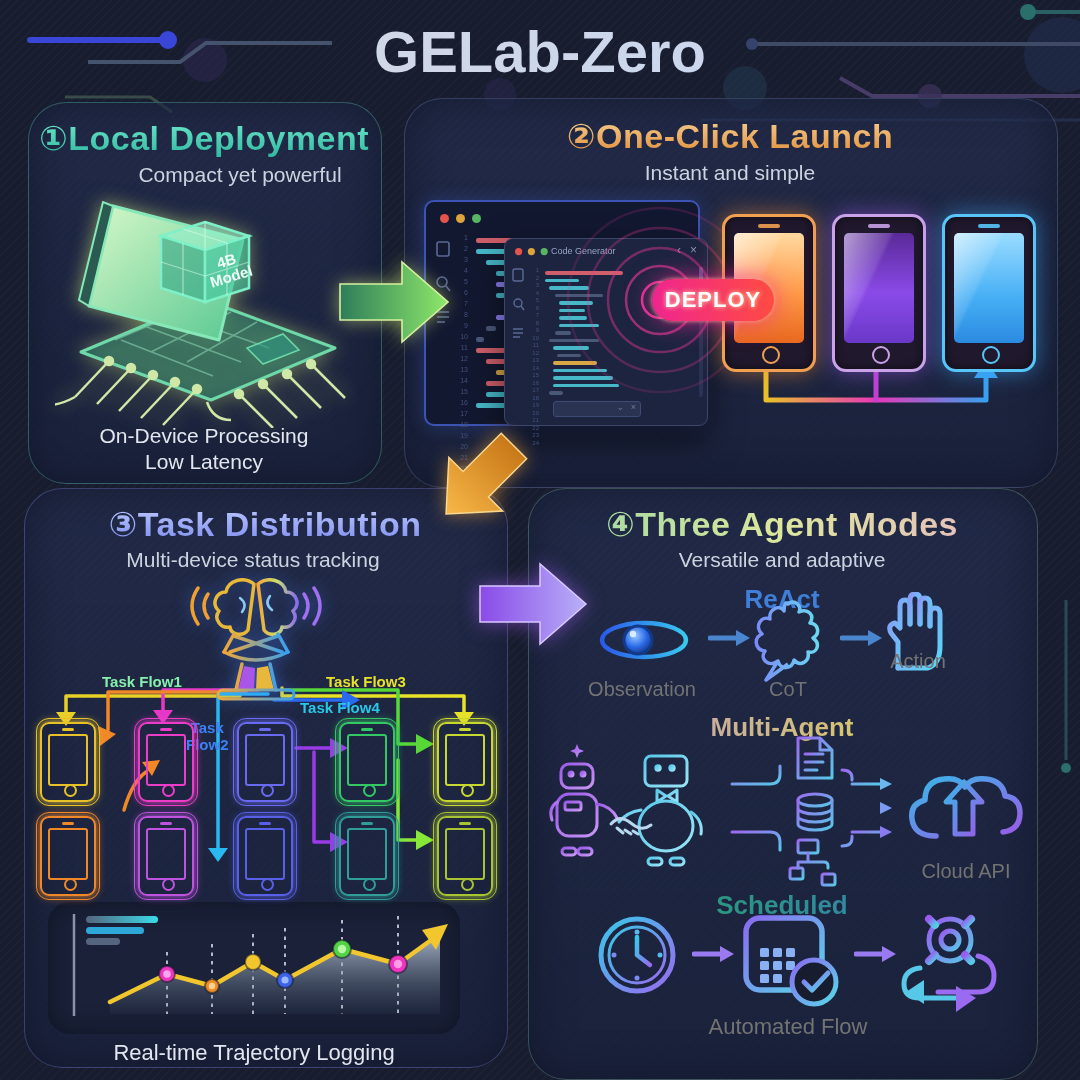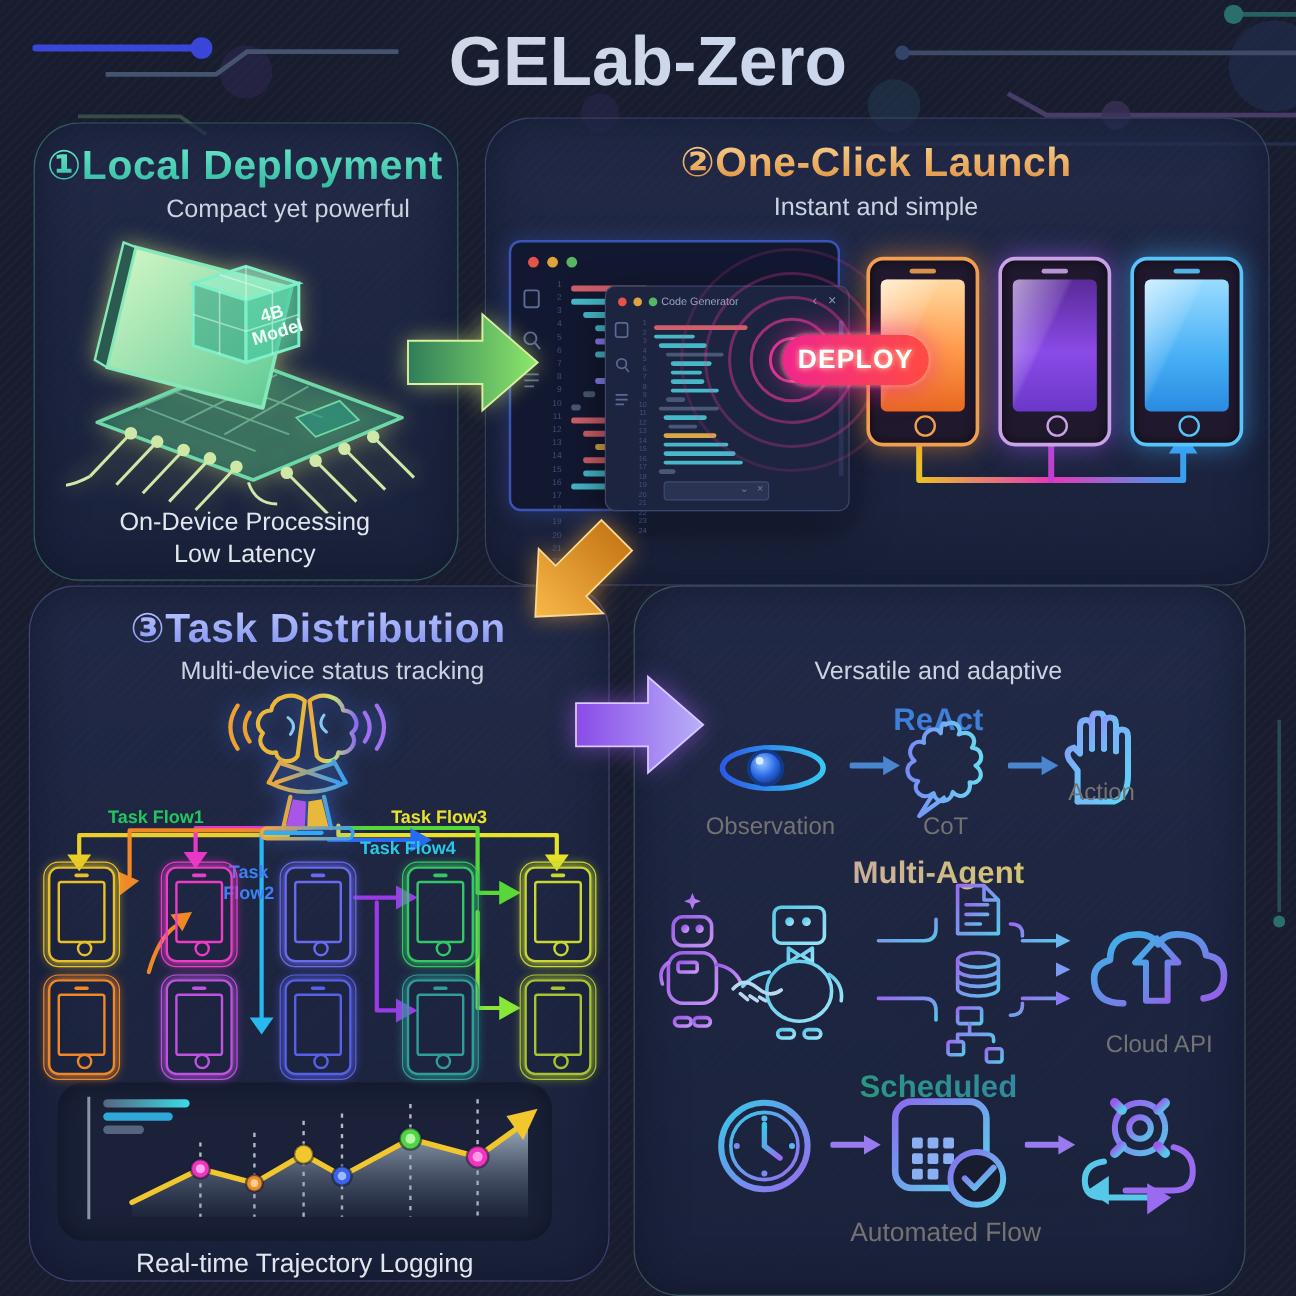--- a/index.html
+++ b/index.html
@@ -286,21 +286,21 @@
         <linearGradient id="aP" x1="0" x2="1">
           <stop offset="0" stop-color="#8a4ae8"></stop>
           <stop offset="1" stop-color="#b8b0f8"></stop>
         </linearGradient>
       </defs>
     <polygon points="2,30 62,30 62,8 108,48 62,88 62,66 2,66" fill="url(#aP)" stroke="#d8c8ff" stroke-width="1.5"></polygon>
   </svg>
 
   <div class="panel" style="left:24px;top:488px;width:482px;height:578px;border:1.5px solid rgba(150,140,240,.28);z-index:2"></div>
   <div class="p-head grad-text" style="left:24px;width:482px;top:504px;--g:linear-gradient(180deg,#c0caff,#7c8cf0);z-index:3">③Task Distribution</div>
-  <div class="p-sub" style="left:36px;width:482px;top:548px;z-index:3">Multi-device status tracking</div>
+  <div class="p-sub" style="left:12px;width:482px;top:548px;z-index:3">Multi-device status tracking</div>
 
   <svg class="abs glowHub" style="left:178px;top:576px;z-index:4" width="156" height="132" viewBox="0 0 156 132">
     <defs>
       <linearGradient id="brG" x1="0" x2="1">
           <stop offset="0" stop-color="#f0a838"></stop>
           <stop offset=".5" stop-color="#c8e070"></stop>
           <stop offset="1" stop-color="#8a6af0"></stop>
         </linearGradient>
       <linearGradient id="twG" x1="0" x2="1">
           <stop offset="0" stop-color="#f0a838"></stop>
@@ -321,21 +321,21 @@
       <path d="M56,60 L104,76 M100,60 L52,76"></path>
       <path d="M46,76 Q78,92 110,76"></path>
       <path d="M64,88 L58,114 M92,88 L98,114"></path>
       <path d="M44,118 H112" stroke-width="5"></path>
     </g>
     <polygon points="66,90 77,92 76,114 60,114" fill="#a855e8"></polygon>
     <polygon points="79,92 90,90 96,114 78,114" fill="#e8b83c"></polygon>
     <rect x="40" y="114" width="76" height="9" rx="4.5" fill="none" stroke="url(#twG)" stroke-width="3"></rect>
   </svg>
 
-  <div class="flow-label" style="left:90px;top:674px;color:#22c55e;z-index:4">Task Flow1</div>
+  <div class="flow-label" style="left:102px;top:674px;color:#86efac;z-index:4">Task Flow1</div>
   <div class="flow-label" style="left:326px;top:674px;color:#e8e22a;z-index:4">Task Flow3</div>
   <div class="flow-label" style="left:300px;top:700px;color:#28c8e8;z-index:4">Task Flow4</div>
   <div class="flow-label" style="left:186px;top:720px;color:#3b82f6;z-index:4">
     <div>Task</div>
     <div>Flow2</div>
   </div>
 
   <svg class="abs" style="left:24px;top:560px;z-index:3" width="482" height="350" viewBox="0 0 482 350">
     <g fill="none" stroke-linecap="round" stroke-linejoin="round" stroke-width="3.5">
       <path d="M216,128 V136 H42 V152" stroke="#e8d028"></path>
@@ -453,20 +453,21 @@
       <circle cx="119" cy="72" r="3.8" fill="#ffa6ec"></circle>
         <circle cx="164" cy="84" r="3.2" fill="#ffcf96"></circle>
       <circle cx="237" cy="78" r="3.6" fill="#9db8ff"></circle>
         <circle cx="294" cy="47" r="4.2" fill="#b6f7a6"></circle>
       <circle cx="350" cy="62" r="4.2" fill="#ff9ae6"></circle>
     </svg>
   </div>
   <div class="cap" style="left:48px;width:412px;top:1040px;font-size:22px;z-index:3">Real-time Trajectory Logging</div>
 
   <div class="panel" style="left:528px;top:488px;width:508px;height:590px;border:1.5px solid rgba(150,220,170,.25);z-index:2"></div>
+  <div class="p-head grad-text" style="left:528px;width:508px;top:504px;--g:linear-gradient(90deg,#93d6a4,#dde79c,#e8b2c6);z-index:3">④Three Agent Modes</div>
   <div class="p-sub" style="left:528px;width:508px;top:548px;z-index:3">Versatile and adaptive</div>
 
   <div class="r-title" style="left:528px;width:508px;top:584px;color:#3f7fd8;z-index:3">ReAct</div>
   <svg class="abs" style="left:598px;top:614px;z-index:3" width="92" height="52" viewBox="0 0 92 52">
     <defs>
         <linearGradient id="eyeG" x1="0" x2="1">
           <stop offset="0" stop-color="#2a5ae8"></stop>
           <stop offset="1" stop-color="#38c8f0"></stop>
         </linearGradient>
     <radialGradient id="irisG" cx=".4" cy=".35" r=".8">

